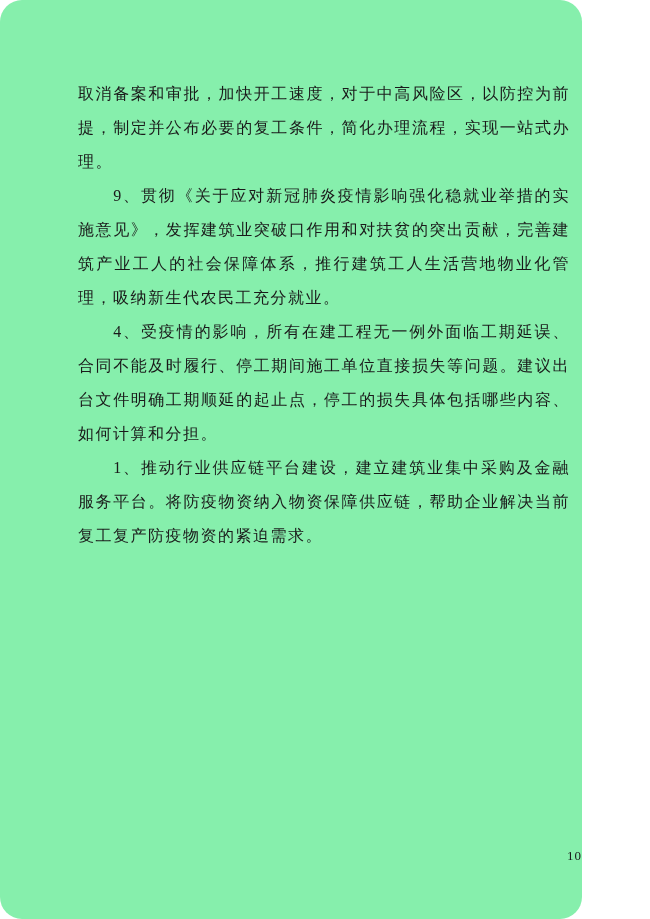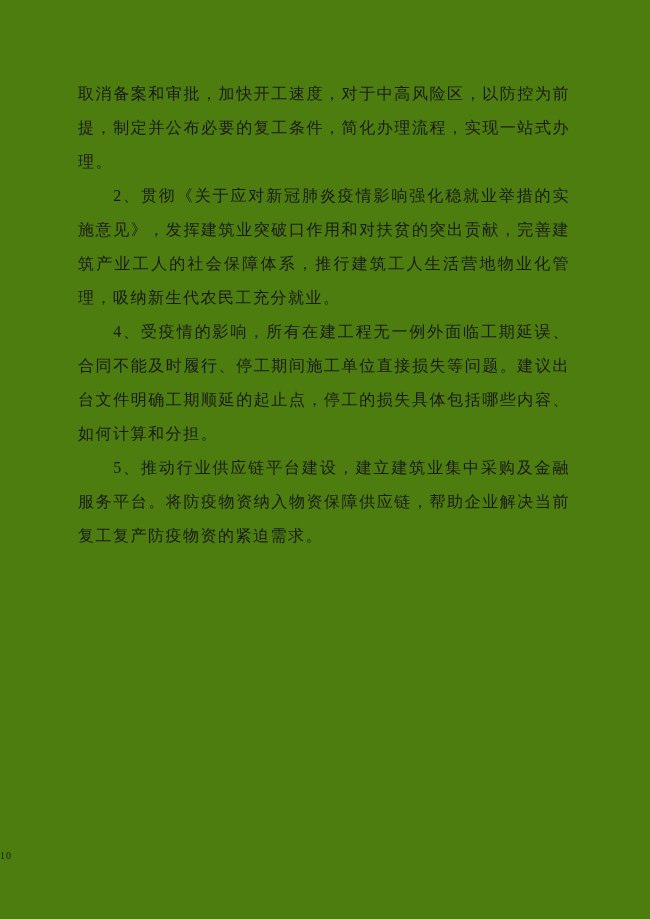--- a/index.html
+++ b/index.html
@@ -2,26 +2,27 @@
 <html><head>
 <meta charset="utf-8">
 <style>
   html, body {
     margin: 0;
     padding: 0;
     background: #ffffff;
   }
   .page {
     position: relative;
-    width: 650px;
+    width: 582px;
     height: 919px;
-    background: #4d7c0f;
+    background: #86efac;
     color: #1a1a1a;
     font-family: "Liberation Serif", "DejaVu Serif", serif;
     overflow: hidden;
+    border-radius: 22px;
   }
   .content {
     position: absolute;
     left: 78px;
     top: 77px;
     width: 492px;
   }
   .para {
     margin: 0;
     font-size: 16px;
@@ -34,31 +35,31 @@
     color: #1a1a1a;
   }
   .para.no-indent {
     text-indent: 0;
   }
   .page-number {
     position: absolute;
     top: 849px;
     left: 0;
     width: 100%;
-    text-align: left;
-    font-size: 10px;
+    text-align: right;
+    font-size: 13px;
     line-height: 14px;
     letter-spacing: 1px;
     color: #1a1a1a;
   }
 </style>
 </head>
 <body>
 
 <div class="page">
   <div class="content">
     <p class="para no-indent">取消备案和审批，加快开工速度，对于中高风险区，以防控为前提，制定并公布必要的复工条件，简化办理流程，实现一站式办理。</p>
-    <p class="para">2、贯彻《关于应对新冠肺炎疫情影响强化稳就业举措的实施意见》，发挥建筑业突破口作用和对扶贫的突出贡献，完善建筑产业工人的社会保障体系，推行建筑工人生活营地物业化管理，吸纳新生代农民工充分就业。</p>
+    <p class="para">9、贯彻《关于应对新冠肺炎疫情影响强化稳就业举措的实施意见》，发挥建筑业突破口作用和对扶贫的突出贡献，完善建筑产业工人的社会保障体系，推行建筑工人生活营地物业化管理，吸纳新生代农民工充分就业。</p>
     <p class="para">4、受疫情的影响，所有在建工程无一例外面临工期延误、合同不能及时履行、停工期间施工单位直接损失等问题。建议出台文件明确工期顺延的起止点，停工的损失具体包括哪些内容、如何计算和分担。</p>
-    <p class="para">5、推动行业供应链平台建设，建立建筑业集中采购及金融服务平台。将防疫物资纳入物资保障供应链，帮助企业解决当前复工复产防疫物资的紧迫需求。</p>
+    <p class="para">1、推动行业供应链平台建设，建立建筑业集中采购及金融服务平台。将防疫物资纳入物资保障供应链，帮助企业解决当前复工复产防疫物资的紧迫需求。</p>
   </div>
   <div class="page-number">10</div>
 </div>
 
 </body></html>

